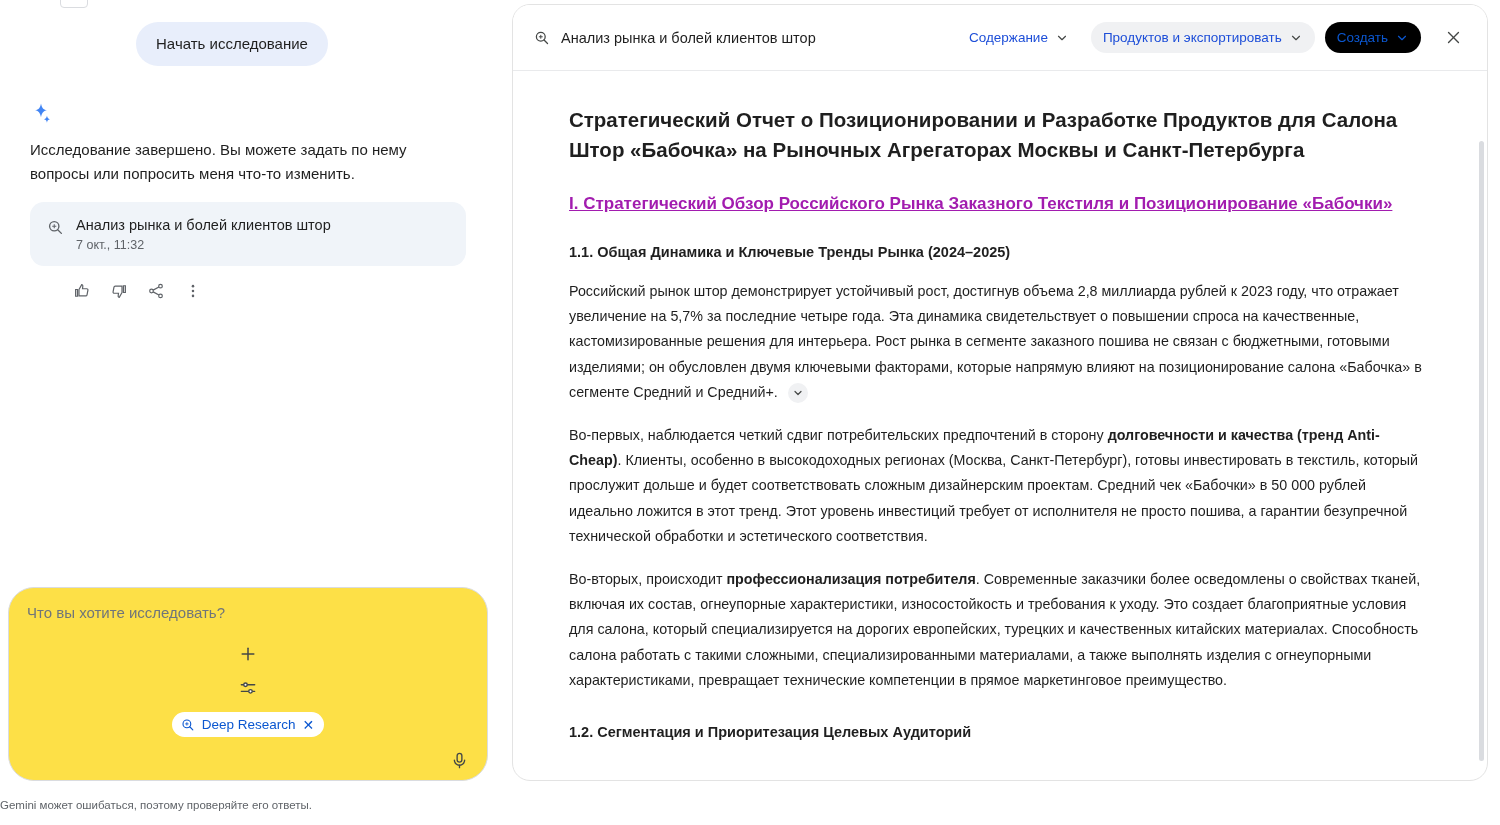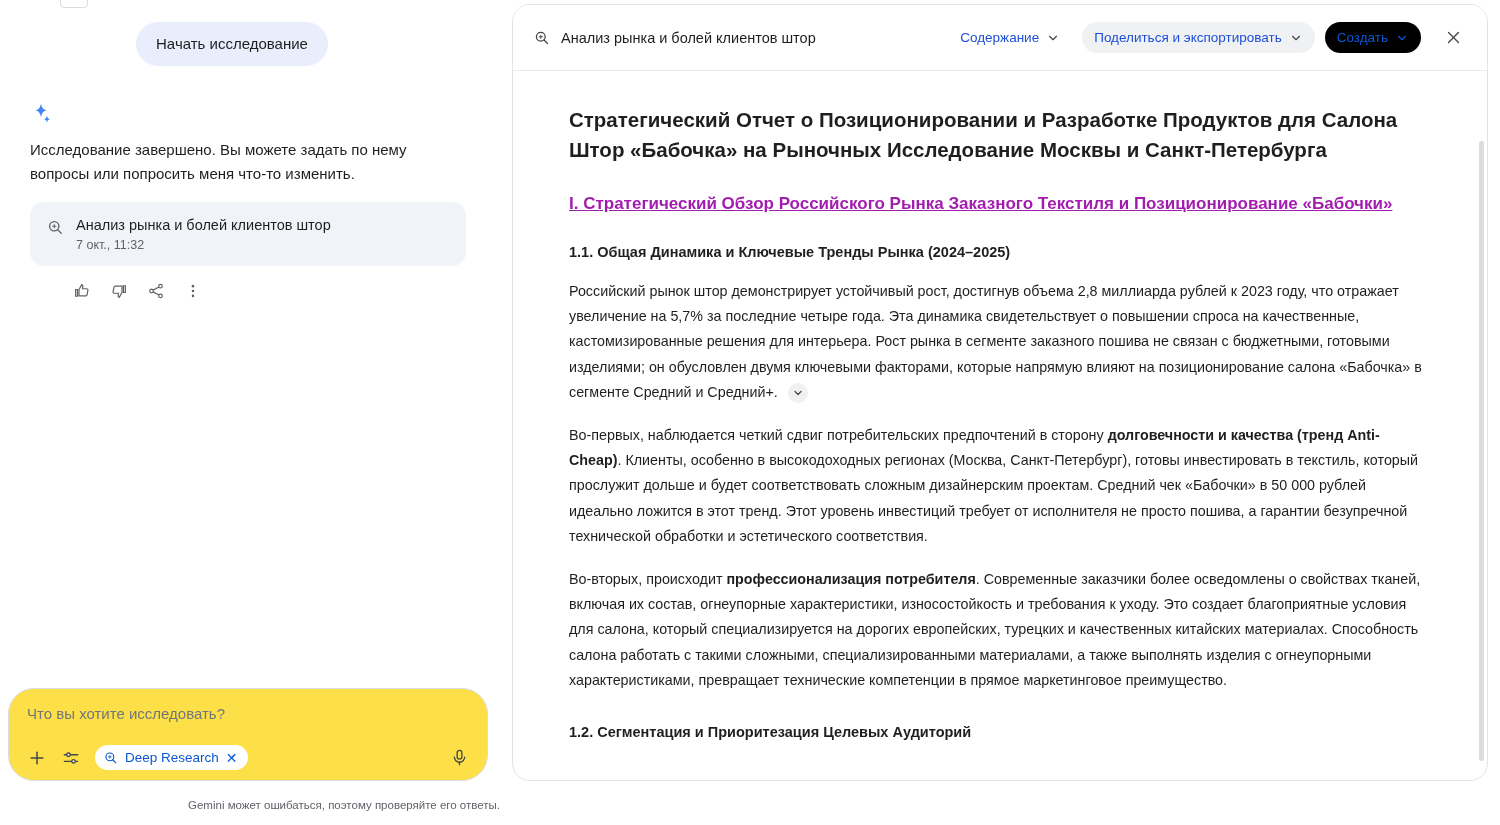--- a/index.html
+++ b/index.html
@@ -120,40 +120,41 @@
     background: transparent;
     padding: 0;
   }
   .composer-input::placeholder { color: #70757a; }
   .composer-bar {
     display: flex;
     align-items: center;
     gap: 14px;
     margin-top: 22px;
     color: #444746;
+    flex-direction: column;
   }
   .chip {
     display: inline-flex;
     align-items: center;
     gap: 7px;
     color: #0b57d0;
     font-size: 13.5px;
     padding: 5px 10px 5px 8px;
     border-radius: 16px;
     background: #fff;
     cursor: pointer;
   }
   .chip .x { color: #0b57d0; font-size: 14px; line-height: 1; }
   .mic { margin-left: auto; color: #444746; cursor: pointer; }
 
   .disclaimer {
     position: absolute;
     bottom: 14px; left: 0;
     width: 500px;
-    text-align: right;
+    text-align: left;
     font-size: 11.5px;
     color: #5f6368;
   }
 
   
   .canvas-wrap {
     position: absolute;
     left: 512px; top: 4px;
     width: 976px; height: 777px;
     background: #ffffff;
@@ -383,21 +384,21 @@
       <button class="ch-btn">
         <span>Содержание</span>
         <span style="line-height:0">
           <svg width="14" height="14" viewBox="0 0 24 24" fill="none" stroke="#444746" stroke-width="2" stroke-linecap="round" stroke-linejoin="round">
               <polyline points="6 9 12 15 18 9"></polyline>
             </svg>
         </span>
       </button>
 
       <button class="ch-btn tonal">
-        <span>Поделиться и экспортировать</span>
+        <span>Продуктов и экспортировать</span>
         <span style="line-height:0">
           <svg width="14" height="14" viewBox="0 0 24 24" fill="none" stroke="#444746" stroke-width="2" stroke-linecap="round" stroke-linejoin="round">
               <polyline points="6 9 12 15 18 9"></polyline>
             </svg>
         </span>
       </button>
 
       <button class="ch-btn primary">
         <span>Создать</span>
         <span style="line-height:0">
@@ -410,21 +411,21 @@
       <div class="ch-close">
         <svg width="17" height="17" viewBox="0 0 24 24" fill="none" stroke="#444746" stroke-width="1.9" stroke-linecap="round">
           <line x1="5" y1="5" x2="19" y2="19"></line>
             <line x1="19" y1="5" x2="5" y2="19"></line>
         </svg>
       </div>
     </div>
 
     <div class="doc">
       <div class="doc-inner">
-        <h1 class="doc-h1">Стратегический Отчет о Позиционировании и Разработке Продуктов для Салона Штор «Бабочка» на Рыночных Исследование Москвы и Санкт-Петербурга</h1>
+        <h1 class="doc-h1">Стратегический Отчет о Позиционировании и Разработке Продуктов для Салона Штор «Бабочка» на Рыночных Агрегаторах Москвы и Санкт-Петербурга</h1>
         <h2 class="doc-h2">I. Стратегический Обзор Российского Рынка Заказного Текстиля и Позиционирование «Бабочки»</h2>
         <h3 class="doc-h3">1.1. Общая Динамика и Ключевые Тренды Рынка (2024–2025)</h3>
 
         <p class="doc-p">
           <span>Российский рынок штор демонстрирует устойчивый рост, достигнув объема 2,8 миллиарда рублей к 2023 году, что отражает увеличение на 5,7% за последние четыре года. Эта динамика свидетельствует о повышении спроса на качественные, кастомизированные решения для интерьера. Рост рынка в сегменте заказного пошива не связан с бюджетными, готовыми изделиями; он обусловлен двумя ключевыми факторами, которые напрямую влияют на позиционирование салона «Бабочка» в сегменте Средний и Средний+.</span>
           <span class="inline-expander">
             <svg width="12" height="12" viewBox="0 0 24 24" fill="none" stroke="#444746" stroke-width="2.4" stroke-linecap="round" stroke-linejoin="round">
                 <polyline points="6 9 12 15 18 9"></polyline>
               </svg>
           </span>

